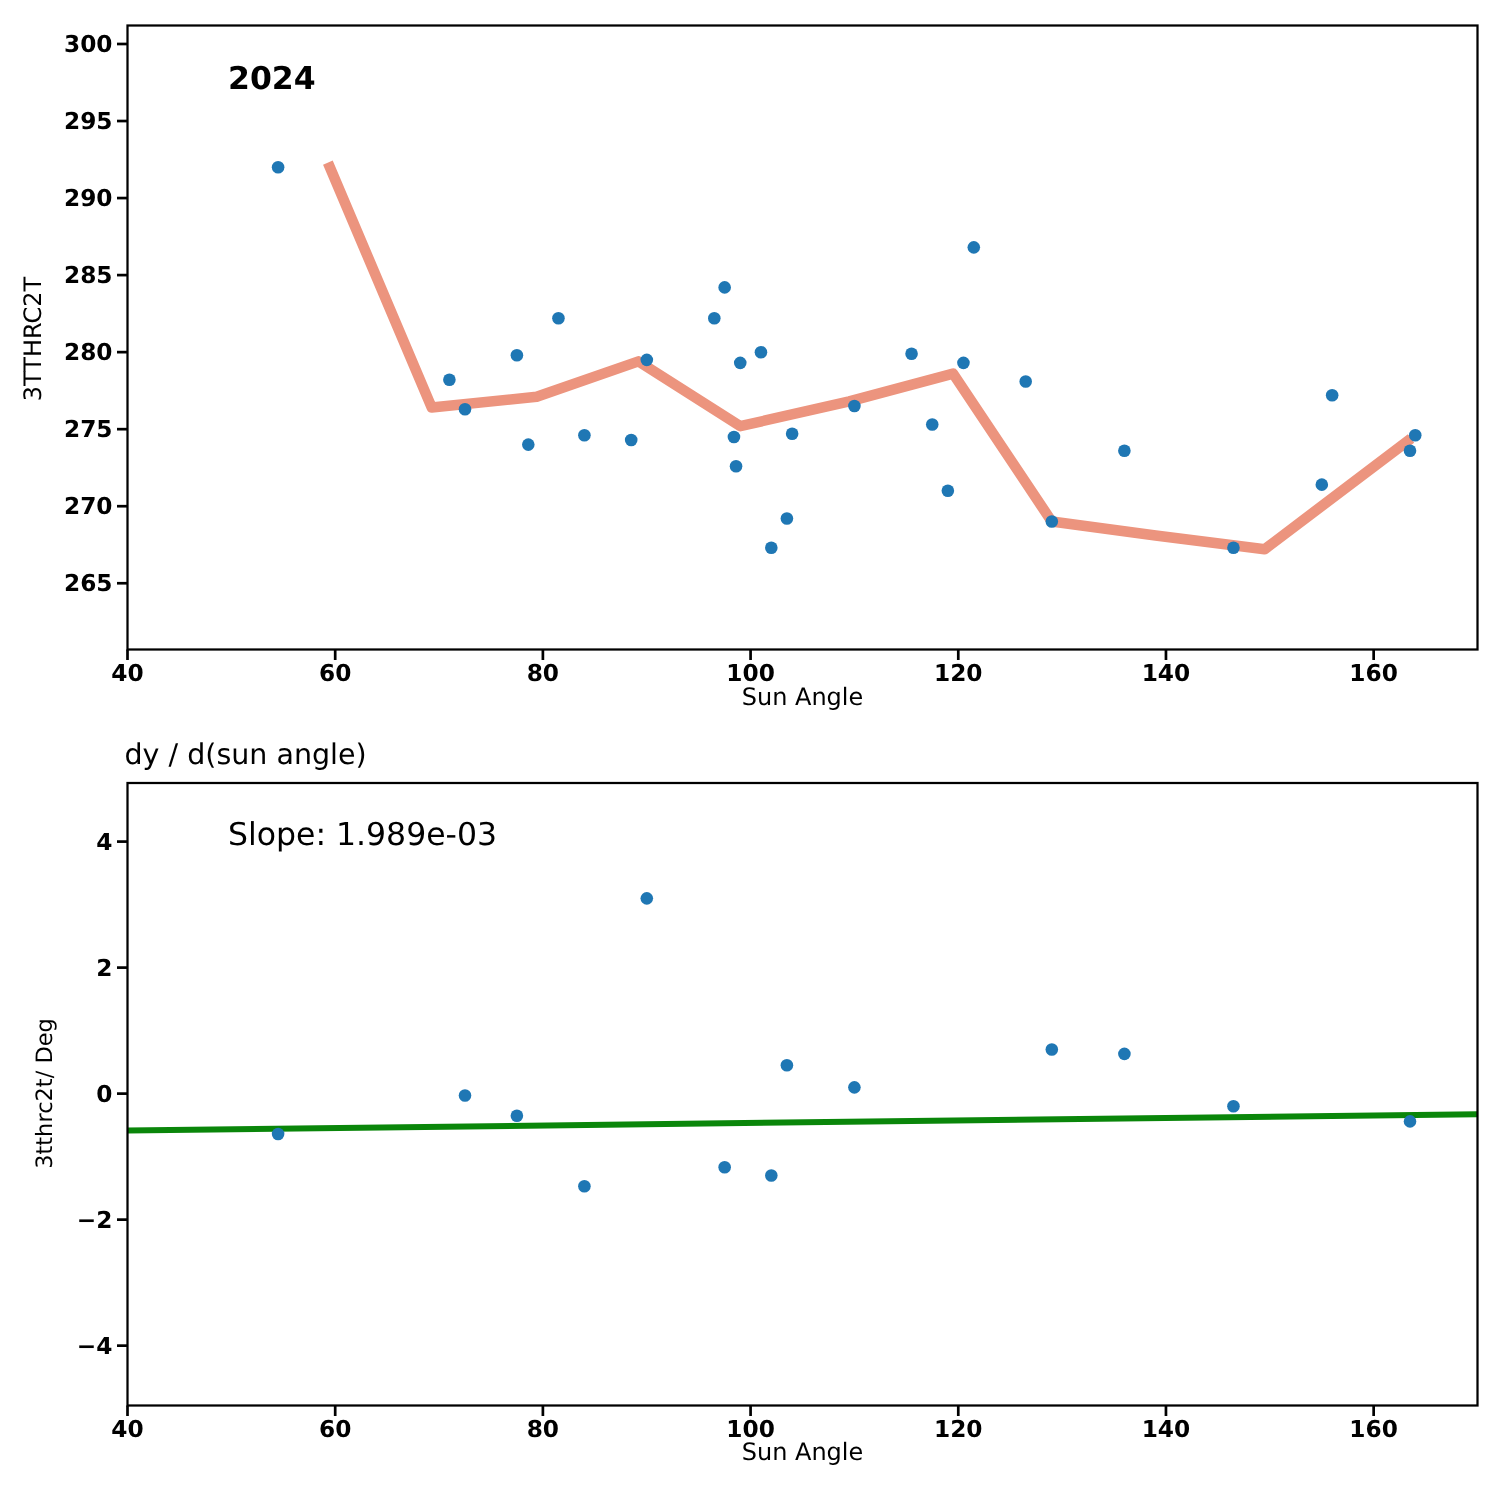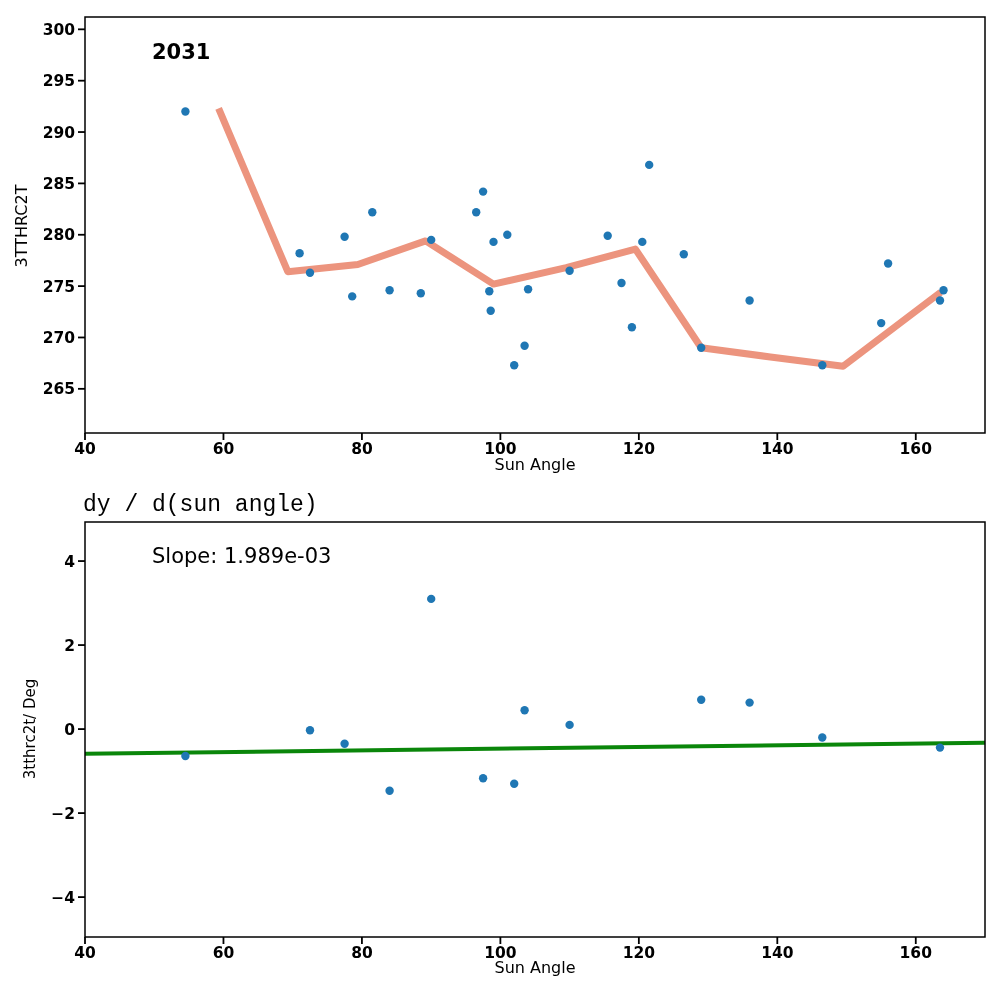--- a/index.html
+++ b/index.html
@@ -4,21 +4,21 @@
 <style>
   html,body { margin:0; padding:0; }
   body {
     width:1000px; height:1000px; background:#ffffff;
     font-family:"DejaVu Sans", sans-serif; position:relative; overflow:hidden;
   }
   .figure { position:absolute; inset:0; }
   svg.canvas { position:absolute; left:0; top:0; }
   .overlay { position:absolute; color:#000000; line-height:1; white-space:nowrap; }
   .ann-top    { left:152px; top:42px;  font-size:21px; font-weight:bold; }
-  .title-bot  { left:83px;  top:494px; font-size:23px; font-weight:normal;font-family:Liberation Mono, monospace; }
+  .title-bot  { left:83px;  top:494px; font-size:19px; font-weight:normal; }
   .ann-slope  { left:152px; top:546px; font-size:21px; font-weight:normal; }
   .xlab-top   { left:85px;  top:457px; width:900px; text-align:center; font-size:16px; }
   .xlab-bot   { left:85px;  top:960px; width:900px; text-align:center; font-size:16px; }
   .ylab-top   { left:22px;  top:226px; transform:translate(-50%,-50%) rotate(-90deg); font-size:16px; }
   .ylab-bot   { left:30px;  top:729px; transform:translate(-50%,-50%) rotate(-90deg); font-size:15px; }
 </style>
 </head>
 <body>
 
 <div class="figure">
@@ -125,21 +125,21 @@
         <text x="75" y="818.5880566801619" text-anchor="end" font-size="15.5" font-weight="bold" fill="#000000">−2</text>
         <line x1="78" y1="729.07995951417" x2="85" y2="729.07995951417" stroke="#000000" stroke-width="1.8"></line>
         <text x="75" y="734.57995951417" text-anchor="end" font-size="15.5" font-weight="bold" fill="#000000">0</text>
         <line x1="78" y1="645.0718623481781" x2="85" y2="645.0718623481781" stroke="#000000" stroke-width="1.8"></line>
         <text x="75" y="650.5718623481781" text-anchor="end" font-size="15.5" font-weight="bold" fill="#000000">2</text>
         <line x1="78" y1="561.0637651821862" x2="85" y2="561.0637651821862" stroke="#000000" stroke-width="1.8"></line>
         <text x="75" y="566.5637651821862" text-anchor="end" font-size="15.5" font-weight="bold" fill="#000000">4</text>
       </g>
     </svg>
 
-  <div class="overlay ann-top">2031</div>
+  <div class="overlay ann-top">2024</div>
   <div class="overlay xlab-top">Sun Angle</div>
   <div class="overlay ylab-top">3TTHRC2T</div>
 
   <div class="overlay title-bot">dy / d(sun angle)</div>
   <div class="overlay ann-slope">Slope: 1.989e-03</div>
   <div class="overlay xlab-bot">Sun Angle</div>
   <div class="overlay ylab-bot">3tthrc2t/ Deg</div>
 </div>
 
 </body></html>

